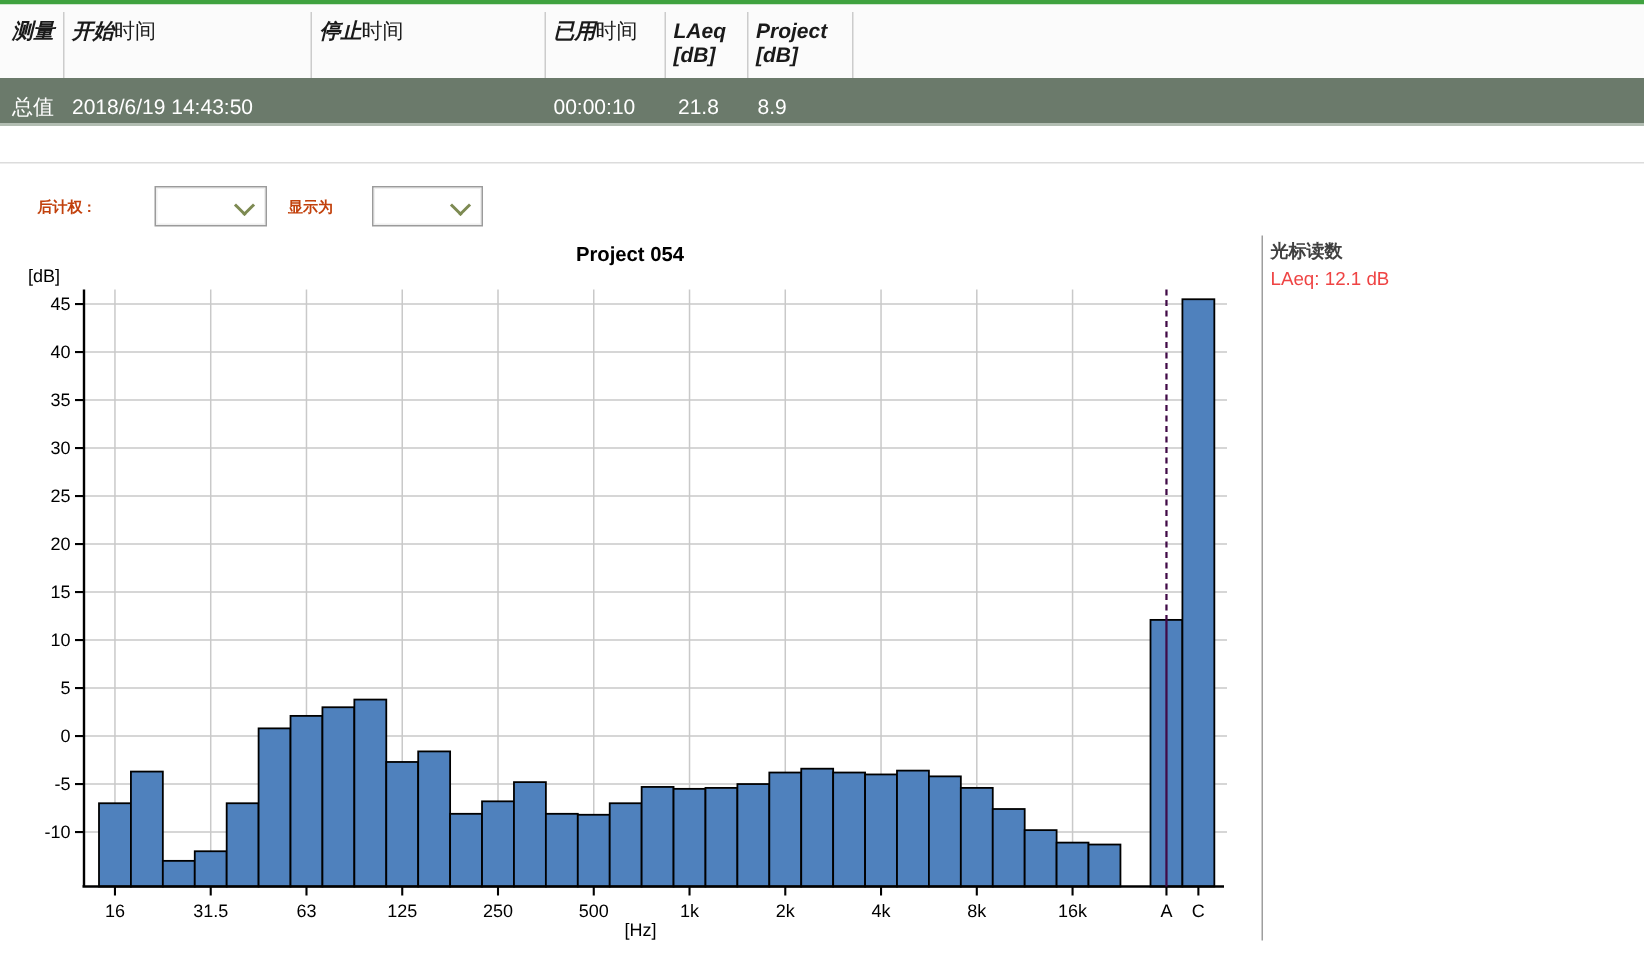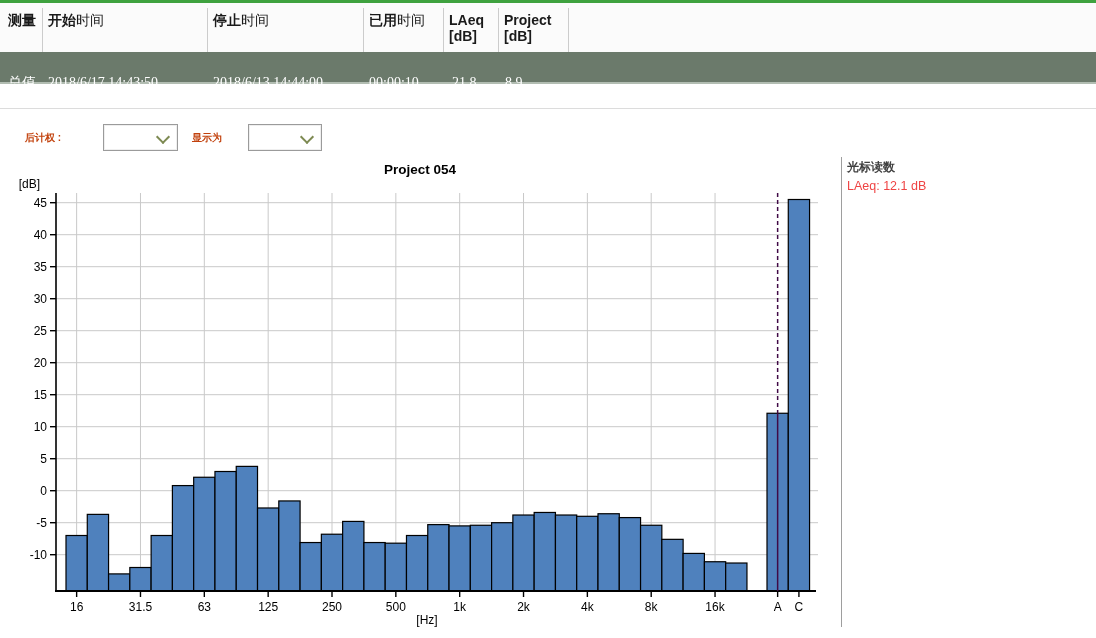--- a/index.html
+++ b/index.html
@@ -7,24 +7,24 @@
     position:relative; width:1096px; height:638px; overflow:hidden;
     background:#fff; font-family:"Liberation Sans","DejaVu Sans",sans-serif;
     color:#222;
   }
 
   
   .top-accent { position:absolute; left:0; top:0; width:1096px; height:3px; background:#3fa23f; }
   .thead { position:absolute; left:0; top:3px; width:1096px; height:49px; background:#fbfbfb; }
   .vsep { position:absolute; top:5px; width:1px; height:45px; background:#cccccc; }
   .hcell { position:absolute; top:9px; font-size:14px; color:#1a1a1a; white-space:nowrap; }
-  .hcell .b, .hcell.b { font-weight:bold; }
+  .hcell .b, .hcell.b { font-weight:bold;font-style:italic; }
   .hcell .l2 { font-weight:bold; }
   .drow { position:absolute; left:0; top:52px; width:1096px; height:30px; background:#6b7a6b; border-bottom:2px solid #b2bdb2; }
-  .dcell { position:absolute; top:16px; height:40px; line-height:30px; color:#ffffff; font-size:14px; white-space:nowrap;font-family:Liberation Serif, serif; }
+  .dcell { position:absolute; top:4px; height:40px; line-height:30px; color:#ffffff; font-size:14px; white-space:nowrap; }
 
   .hr-sep { position:absolute; left:0; top:108px; width:1096px; height:1px; background:#dcdcdc; }
 
   
   .ctrl-label { position:absolute; top:131px; font-size:10px; font-weight:bold; color:#c2410c; white-space:nowrap; }
   .dropdown {
     position:absolute; top:124px; height:27px; background:#ffffff;
     border:1px solid #9b9b9b; box-shadow: inset 0 0 0 1px #efefef;
     box-sizing:border-box; cursor:default;
   }
@@ -71,22 +71,21 @@
         <div class="l2">[dB]</div>
       </div>
     <div class="hcell b" style="left:504px">
         <div>Project</div>
         <div class="l2">[dB]</div>
       </div>
   </div>
 
   <div class="drow">
     <div class="dcell" style="left:8px">总值</div>
-    <div class="dcell" style="left:48px">2018/6/17 14:43:50</div>
-    <div class="dcell" style="left:213px">2018/6/13 14:44:00</div>
+    <div class="dcell" style="left:48px">2018/6/19 14:43:50</div>
     <div class="dcell" style="left:369px">00:00:10</div>
     <div class="dcell" style="left:452px">21.8</div>
     <div class="dcell" style="left:505px">8.9</div>
   </div>
 
   <div class="hr-sep"></div>
 
   <div class="ctrl-label" style="left:25px">后计权 :</div>
   <div class="dropdown" style="left:103px; width:75px;">
     <span class="dd-value"></span>

